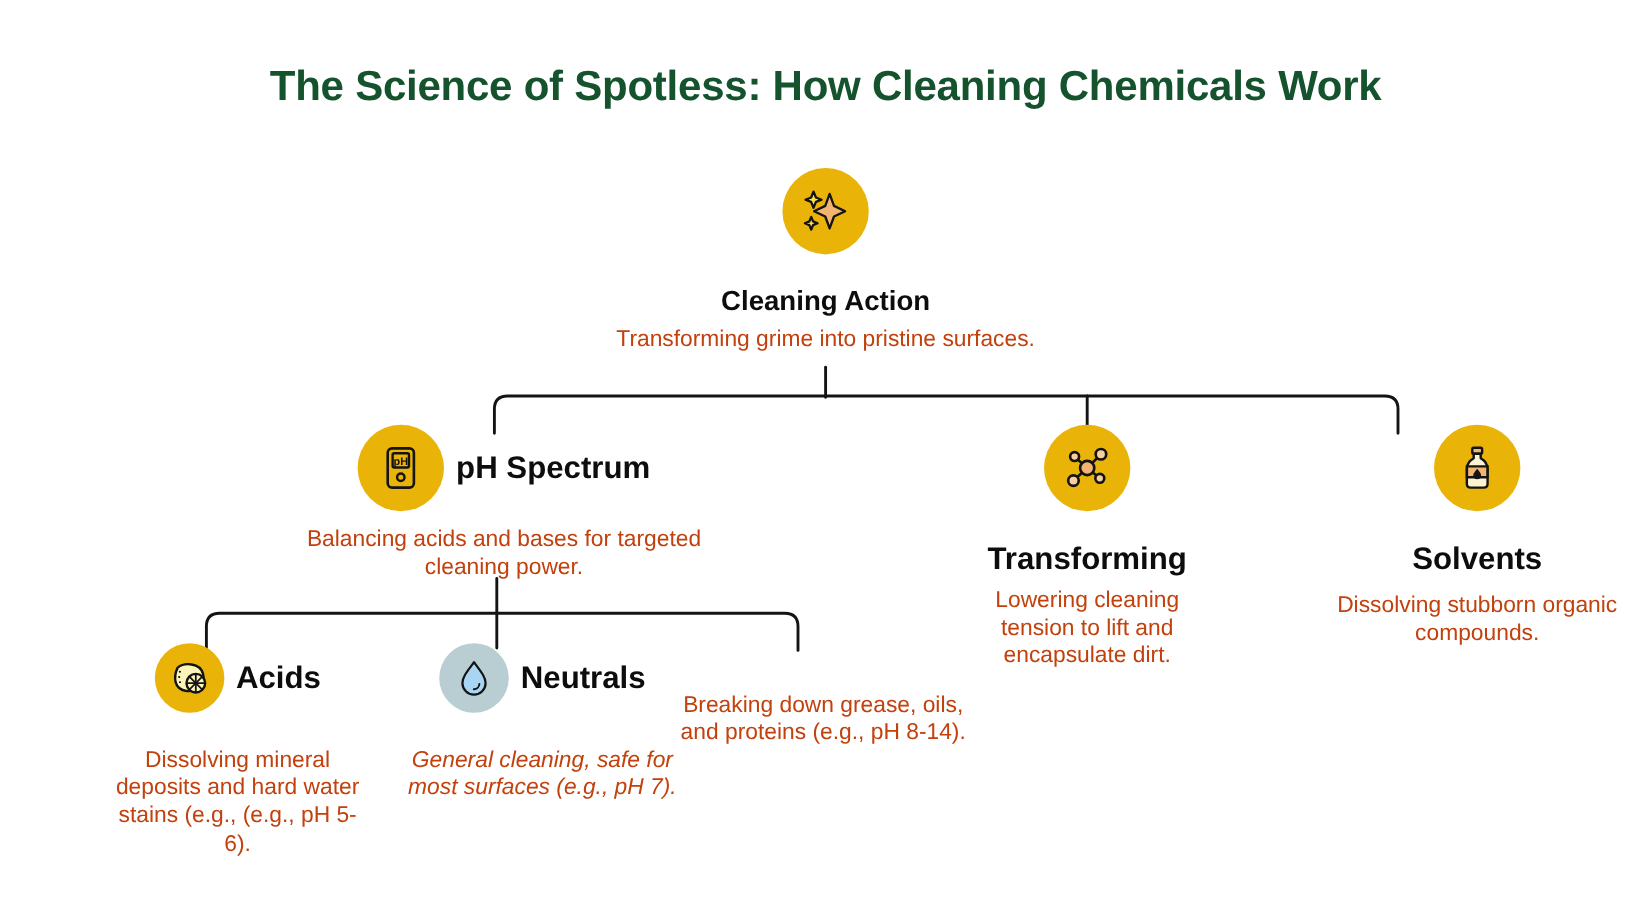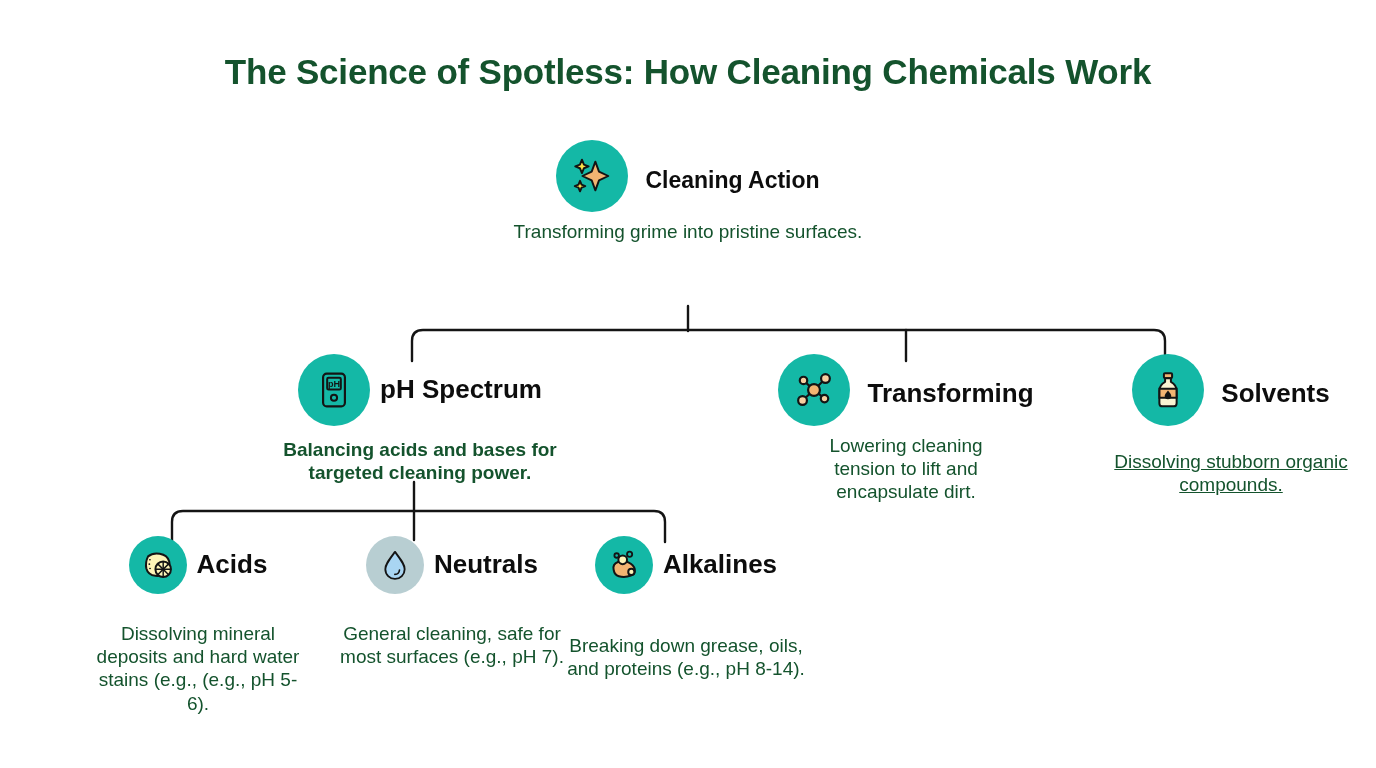--- a/index.html
+++ b/index.html
@@ -51,28 +51,28 @@
   .node {
     position: absolute;
   }
   .node-head {
     display: flex;
     align-items: center;
     justify-content: center;
     gap: 10px;
   }
   .node-head.stacked {
-    flex-direction: row;
+    flex-direction: column;
     gap: 17px;
   }
   .badge {
     width: 72px;
     height: 72px;
     border-radius: 50%;
-    background: #14b8a6;
+    background: #eab308;
     display: flex;
     align-items: center;
     justify-content: center;
     flex: 0 0 auto;
   }
   .badge.small {
     width: 58px;
     height: 58px;
   }
   .badge.neutral-tone {
@@ -84,75 +84,75 @@
     color: #0d0d0d;
     white-space: nowrap;
     line-height: 1.15;
   }
   .node-label.lg {
     font-size: 23px;
   }
   .node-desc {
     font-size: 19px;
     line-height: 1.22;
-    color: #14532d;
+    color: #c2410c;
     text-align: center;
   }
 
   
   #node-root {
     left: 488px;
     top: 140px;
     width: 400px;
     text-align: center;
   }
   #node-root .node-desc { margin-top: 8px; }
   #node-root .node-label { margin-top: 8px; }
 
   #node-ph {
     left: 255px;
     top: 354px;
     width: 330px;
     text-align: center;
   }
-  #node-ph .node-desc { margin-top: 12px; font-weight: bold; }
+  #node-ph .node-desc { margin-top: 12px; }
 
   #node-surf {
     left: 800px;
     top: 354px;
     width: 212px;
     text-align: center;
   }
   #node-surf .node-label { margin-top: 8px; }
   #node-surf .node-desc { margin-top: 8px; }
 
   #node-solv {
     left: 1104px;
     top: 354px;
     width: 254px;
     text-align: center;
   }
   #node-solv .node-label { margin-top: 8px; }
-  #node-solv .node-desc { margin-top: 24px; text-decoration: underline; }
+  #node-solv .node-desc { margin-top: 12px; }
 
   #node-acids {
     left: 94px;
     top: 536px;
     width: 208px;
     text-align: center;
   }
   #node-acids .node-desc { margin-top: 28px; }
 
   #node-neutrals {
     left: 330px;
     top: 536px;
     width: 244px;
     text-align: center;
   }
-  #node-neutrals .node-desc { margin-top: 28px; }
+  #node-neutrals .node-desc { margin-top: 28px; font-style: italic; }
 
   #node-alkalines {
     left: 562px;
     top: 536px;
     width: 248px;
     text-align: center;
   }
   #node-alkalines .node-desc { margin-top: 40px; }
 
   .icon-svg { display: block; }
@@ -276,27 +276,14 @@
                  C9.5 21 14.5 15 22 5 Z" fill="#a9d5f2" stroke="#141414" stroke-width="2.4" stroke-linejoin="round"></path>
         <path d="M27.8 28.5 A6.2 6.2 0 0 1 21.8 34.2" fill="none" stroke="#141414" stroke-width="2.1" stroke-linecap="round"></path>
       </svg>
     </div>
     <div class="node-label">Neutrals</div>
   </div>
   <div class="node-desc">General cleaning, safe for most surfaces (e.g., pH 7).</div>
 </div>
 
 <div class="node" id="node-alkalines">
-  <div class="node-head">
-    <div class="badge small">
-      <svg class="icon-svg" width="38" height="38" viewBox="0 0 44 44">
-        <path d="M10 27.5 Q8.5 21 15 18.5 Q21 16.2 27 19 Q33.5 22 34.5 27
-                 Q35.3 32 30 34.2 Q23 37 16 35 Q11 33.5 10 27.5 Z" fill="#f3b472" stroke="#141414" stroke-width="2.3" stroke-linejoin="round"></path>
-        <circle cx="20.5" cy="16" r="5" fill="#fdf4b8" stroke="#141414" stroke-width="2.3"></circle>
-        <circle cx="30.5" cy="30" r="3.6" fill="#fdf4b8" stroke="#141414" stroke-width="2.3"></circle>
-        <circle cx="13.5" cy="11" r="2.6" fill="none" stroke="#141414" stroke-width="2.1"></circle>
-        <circle cx="28.5" cy="9.5" r="3" fill="none" stroke="#141414" stroke-width="2.1"></circle>
-      </svg>
-    </div>
-    <div class="node-label">Alkalines</div>
-  </div>
   <div class="node-desc">Breaking down grease, oils, and proteins (e.g., pH 8-14).</div>
 </div>
 
 </body></html>

